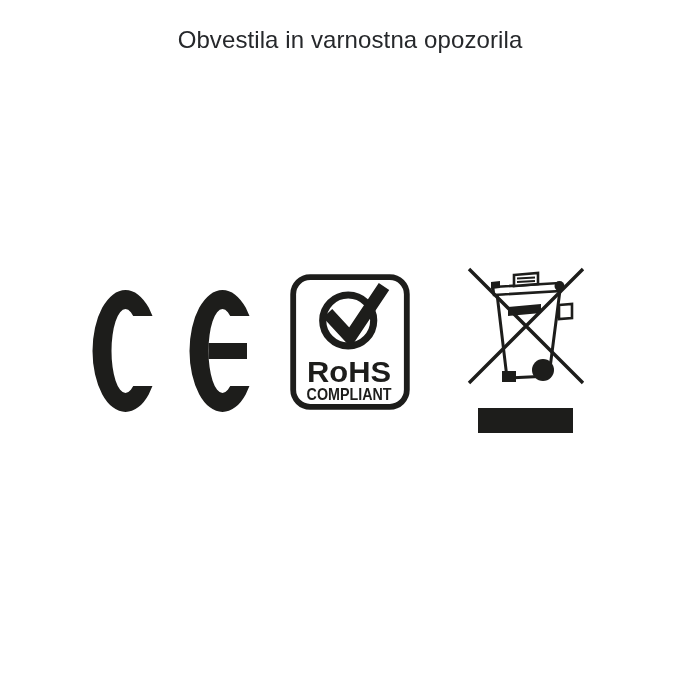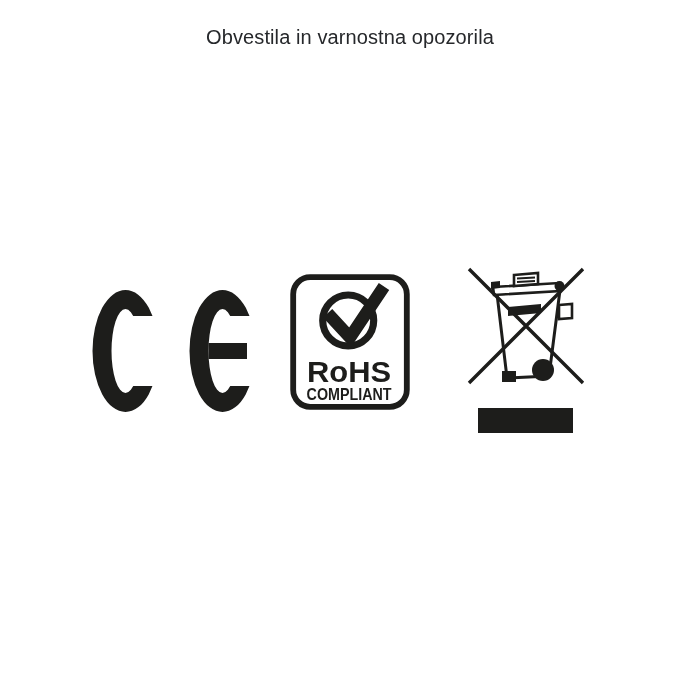--- a/index.html
+++ b/index.html
@@ -1,21 +1,21 @@
 <!DOCTYPE html>
 <html><head>
 <meta charset="utf-8">
 <style>
   html,body{margin:0;padding:0;}
   body{width:700px;height:700px;background:#ffffff;position:relative;overflow:hidden;
        font-family:"Liberation Sans", sans-serif;}
   .canvas{position:absolute;inset:0;background:#ffffff;}
   .page-title{
     position:absolute;left:0;right:0;top:25px;text-align:center;
-    font-size:20px;line-height:1.25;font-weight:400;color:#26282b;letter-spacing:0.1px;
+    font-size:24px;line-height:1.25;font-weight:400;color:#26282b;letter-spacing:0.1px;
   }
   .mark{position:absolute;}
   .mark-ce{left:92px;top:289px;width:166px;height:124px;}
   .mark-rohs{left:283px;top:274px;width:134px;height:136px;}
   .mark-weee{left:462px;top:258px;width:128px;height:178px;}
   svg{display:block;width:100%;height:100%;}
   .ink{fill:#1d1d1b;}
   .paper{fill:#ffffff;}
   .ink-line{stroke:#1d1d1b;fill:none;}
   .outlined{stroke:#1d1d1b;fill:#ffffff;}

